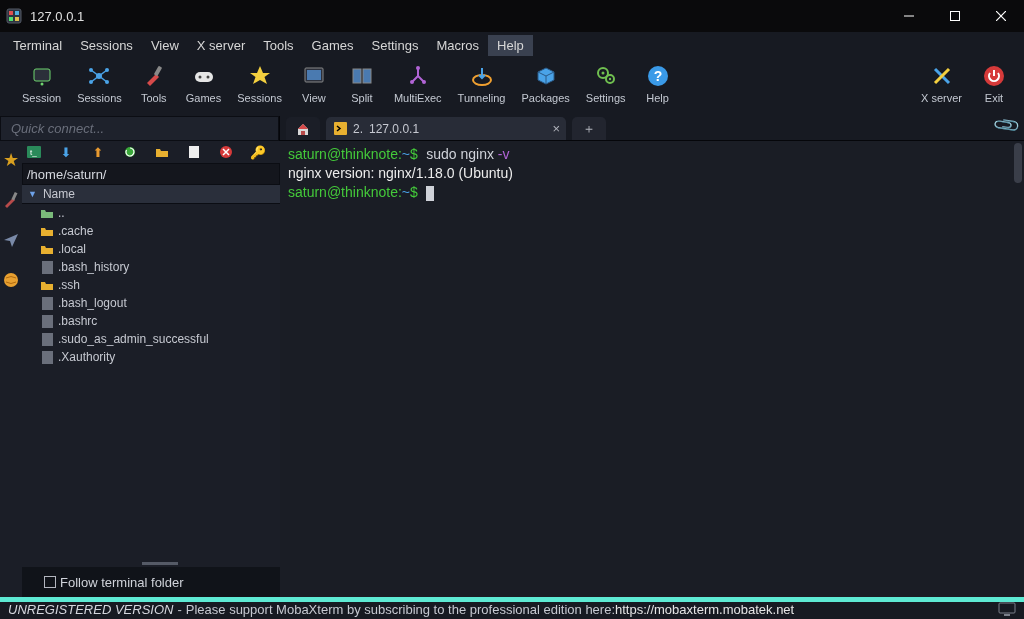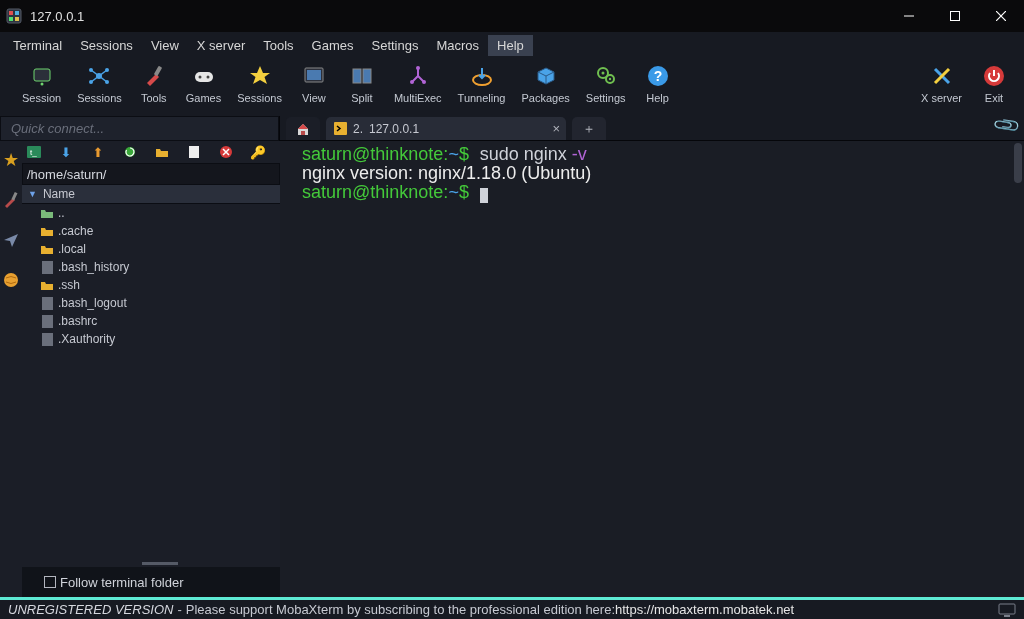--- a/index.html
+++ b/index.html
@@ -58,30 +58,30 @@
 
 
 .right { flex: 1; display: flex; flex-direction: column; background: #1a1d25; min-width: 0; }
 .tabs { height: 25px; background: #171a22; display: flex; align-items: flex-end; padding-left: 6px; gap: 6px; border-bottom: 1px solid #05060a; }
 .tab { height: 23px; padding: 0 20px 0 8px; display: flex; align-items: center; font-size: 12px; color: #c6c9d1; border-radius: 5px 5px 0 0; gap: 6px; position: relative; }
 .tab.home { background: #1b1e27; padding: 0 10px; }
 .tab.active { background: #282c37; min-width: 240px; }
 .tab .close { position: absolute; right: 6px; font-size: 13px; color: #b0b3bb; }
 .tab.new { background: #22252f; width: 34px; padding: 0; justify-content: center; }
 
-.term { flex: 1; background: #1a1d25; padding: 4px 8px; font-family: "Consolas","Courier New",monospace; font-size: 18px; line-height: 18px; white-space: pre; color: #cfd2d9; position: relative; margin-left: 14px; }
+.term { flex: 1; background: #1a1d25; padding: 4px 8px; font-family: "Consolas","Courier New",monospace; font-size: 14px; line-height: 18px; white-space: pre; color: #cfd2d9; position: relative; }
 .term .prompt { color: #44c93a; }
 .term .cmd { color: #cfd2d9; }
 .term .flag { color: #b164d6; }
 .term .out { color: #ededed; }
 .cursor { display: inline-block; width: 8px; height: 15px; background: #cfd2d9; vertical-align: text-bottom; }
 .term-scroll { position: absolute; right: 2px; top: 2px; width: 8px; height: 40px; background: #3a3e49; border-radius: 4px; }
 
 
-.status { height: 22px; background: #171a22; display: flex; align-items: center; font-size: 13px; color: #c6c9d1; padding: 0 8px; border-top: 3px solid #5eead4; }
+.status { height: 22px; background: #171a22; display: flex; font-size: 13px; color: #c6c9d1; padding: 0 8px; border-top: 5px solid #5eead4; }
 .status .unreg { font-style: italic; color: #d5d7de; font-weight: 500; }
 .status a { color: #e5e5e5; text-decoration: none; }
 .status .sp { flex: 1; }
 
 
 .clip { position: absolute; right: 6px; top: 115px; color: #6a8cd4; font-size: 18px; transform: rotate(-40deg); }
 
 svg { display: block; }
 </style>
 </head>
@@ -399,20 +399,28 @@
                 </svg>
               </span>
               <span>.bashrc</span>
             </div>
           <div class="frow">
               <span class="fico">
                 <svg width="11" height="13">
                   <rect x="0" y="0" width="11" height="13" fill="#6a6f7b"></rect>
                 </svg>
               </span>
+              <span>.sudo_as_admin_successful</span>
+            </div>
+          <div class="frow">
+              <span class="fico">
+                <svg width="11" height="13">
+                  <rect x="0" y="0" width="11" height="13" fill="#6a6f7b"></rect>
+                </svg>
+              </span>
               <span>.Xauthority</span>
             </div>
         </div>
         <div class="bottom-panel">
           <div class="divider">
               <div class="handle"></div>
             </div>
           <div class="follow">
             <span class="chk"></span>
             <span>Follow terminal folder</span>

